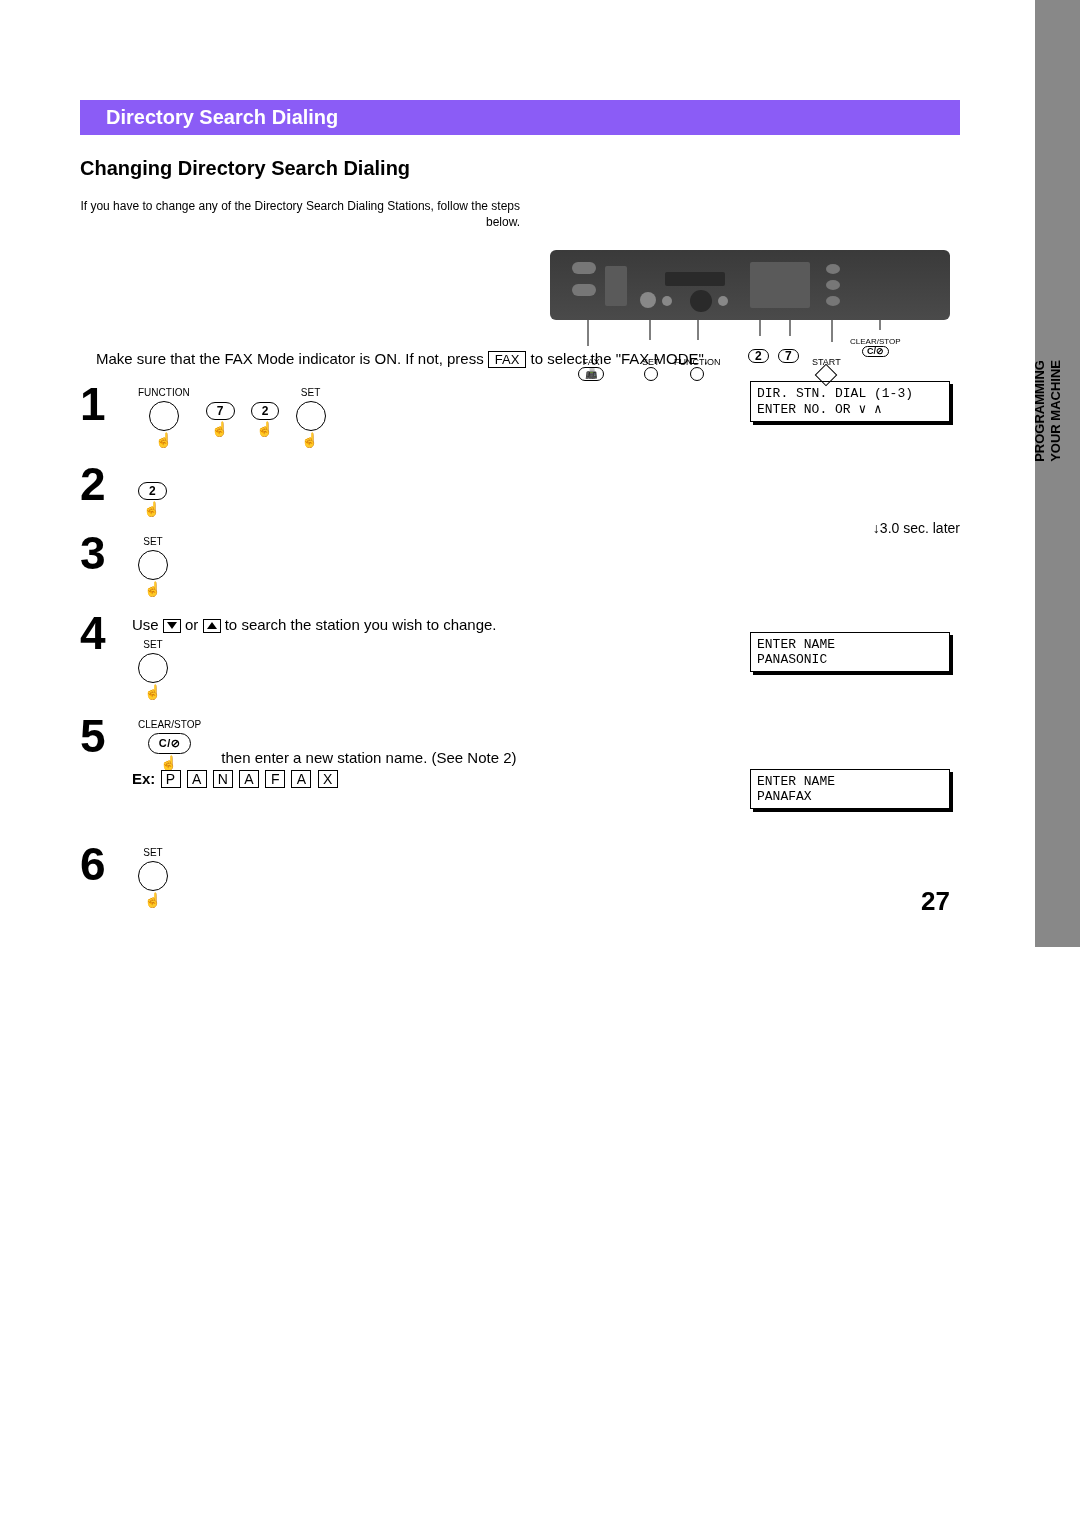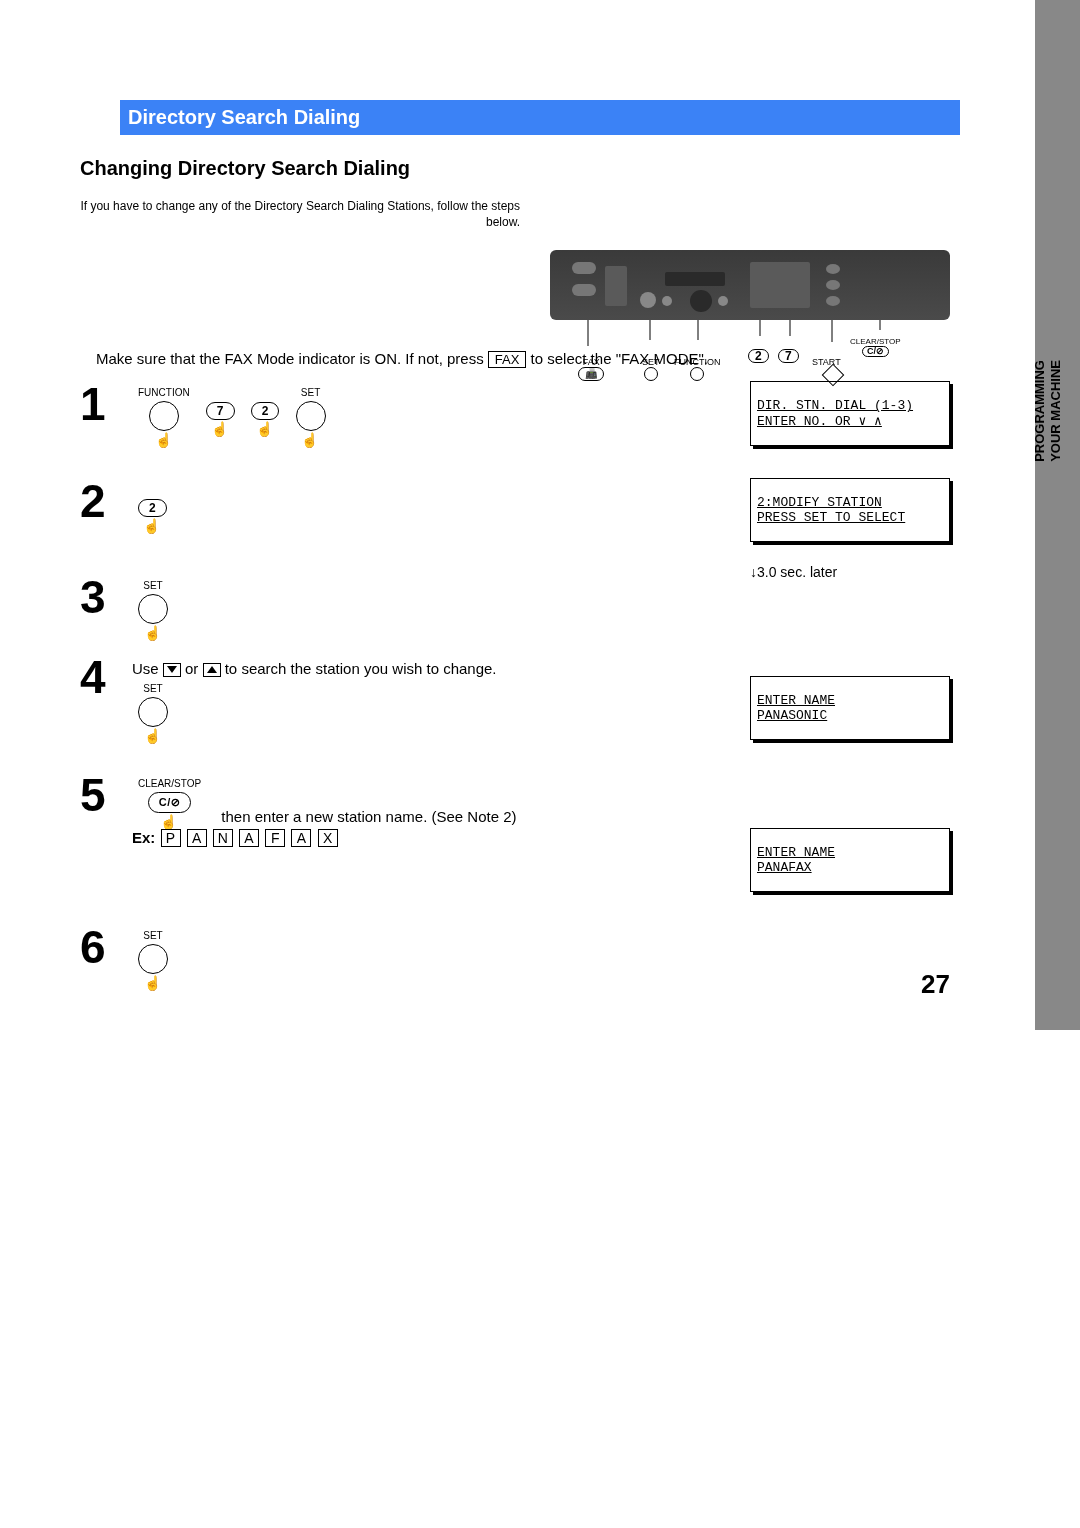--- a/index.html
+++ b/index.html
@@ -29,27 +29,26 @@
     top: 360px;
     transform: rotate(-90deg);
     transform-origin: right top;
     font-size: 13px;
     font-weight: bold;
     white-space: nowrap;
     text-align: center;
     line-height: 1.2;
   }
   .section-header {
-    background: #3b82f6;
+    background: #8b5cf6;
     color: #fff;
     font-size: 20px;
     font-weight: bold;
-    padding: 6px 8px;
+    padding: 6px 26px;
     margin-top: 60px;
-    margin-left: 40px;
   }
   .subheading {
     font-size: 20px;
     font-weight: bold;
     margin-top: 22px;
   }
   .intro {
     font-size: 12px;
     margin-top: 18px;
     max-width: 440px;
@@ -156,32 +155,31 @@
     font-size: 15px;
   }
   .lcd-stack {
     width: 210px;
     flex: 0 0 210px;
     margin-left: 20px;
   }
   .lcd {
     border: 1.5px solid #000;
     box-shadow: 3px 3px 0 #000;
-    padding: 16px 6px;
+    padding: 4px 6px;
     font-family: "Courier New", monospace;
     font-size: 13px;
     white-space: pre;
     margin-bottom: 18px;
     width: 200px;
     box-sizing: border-box;
-    text-decoration: underline;
   }
   .delay-note {
     font-size: 14px;
-    text-align: left;
+    text-align: right;
     margin: -10px 0 8px;
   }
   .fax-keycap {
     border: 1px solid #000;
     padding: 0 6px;
     font-size: 13px;
   }
   .keycap {
     display: inline-block;
     border: 1px solid #000;
@@ -290,21 +288,21 @@
       <div style="left:124px;top:0;">
         <span>FUNCTION</span><br>
         <span style="display:inline-block;width:12px;height:12px;border:1px solid #000;border-radius:50%;"></span>
       </div>
       <div style="left:198px;top:-8px;">
         <span class="oval-btn" style="padding:0 6px;">2</span>
       </div>
       <div style="left:228px;top:-8px;">
         <span class="oval-btn" style="padding:0 6px;">7</span>
       </div>
-      <div style="left:262px;top:0;text-align:right;">
+      <div style="left:262px;top:0;">
         <span>START</span><br>
         <span style="display:inline-block;width:14px;height:14px;border:1px solid #000;transform:rotate(45deg);"></span>
       </div>
       <div style="left:300px;top:-20px;font-size:8px;">
         <span>CLEAR/STOP</span><br>
         <span class="oval-btn" style="padding:0 4px;font-size:9px;">C/⊘</span>
       </div>
     </div>
   </div>
 
@@ -345,24 +343,20 @@
   </div>
 
   <div class="step-row">
     <div class="step-num">2</div>
     <div class="step-body">
       <span class="btn-stack">
         <span class="lab"></span>
         <span class="oval-btn">2</span>
         <span class="press-hand"></span>
       </span>
-    </div>
-    <div class="lcd-stack">
-      <div class="lcd">2:MODIFY STATION
-PRESS SET TO SELECT</div>
     </div>
   </div>
 
   <div class="step-row">
     <div class="step-num">3</div>
     <div class="step-body">
       <span class="btn-stack">
         <span class="lab">SET</span>
         <span class="oval-circle"></span>
         <span class="press-hand"></span>

